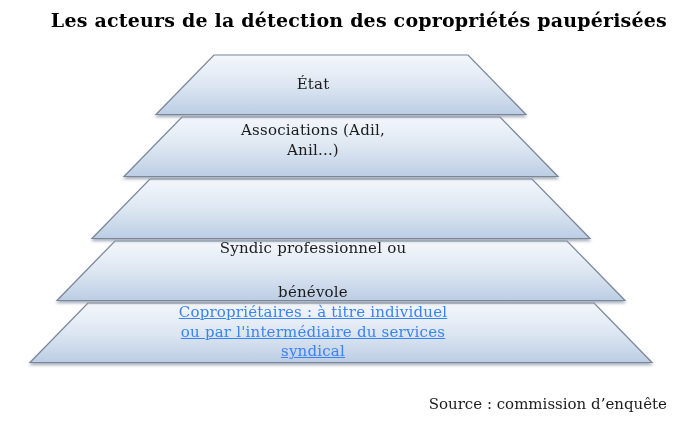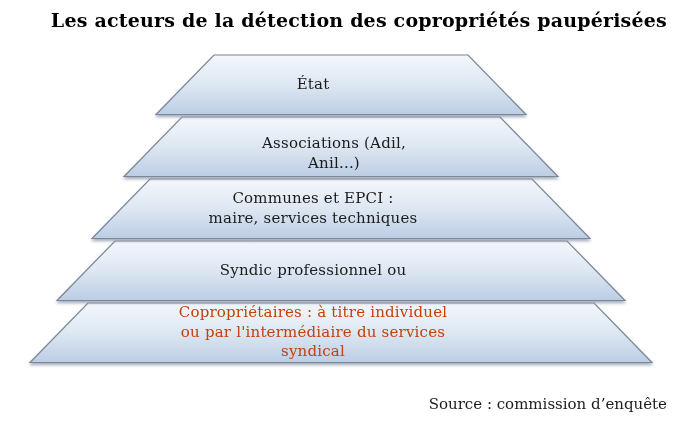--- a/index.html
+++ b/index.html
@@ -43,21 +43,21 @@
     align-items: center;
     justify-content: center;
     text-align: left;
     font-size: 15px;
     line-height: 19.5px;
     color: #1c1c1c;
     letter-spacing: 0.2px;
   }
   .lvl-text span { display: block; white-space: nowrap; }
   #lvl-text-1 { top: 55px; }
-  #lvl-text-2 { top: 124px; padding-left: 21px; }
+  #lvl-text-2 { top: 111px; }
   #lvl-text-3 { top: 179px; }
   #lvl-text-4 { top: 241px; }
   #lvl-text-5 { top: 303px; }
   #source-note {
     position: absolute;
     right: 17px;
     top: 395px;
     font-size: 15px;
     color: #1c1c1c;
     white-space: nowrap;
@@ -92,30 +92,27 @@
 
   <div id="lvl-text-1" class="lvl-text" style="color: rgb(28, 28, 28);">
     <span>État</span>
   </div>
 
   <div id="lvl-text-2" class="lvl-text" style="color: rgb(28, 28, 28);">
     <span>Associations (Adil,</span>
     <span>Anil...)</span>
   </div>
 
-  <div id="lvl-text-3" class="lvl-text" style="color: rgb(28, 28, 28);">
-    <span>Communes et EPCI :</span>
-    <span>maire, services techniques</span>
-  </div>
 
   <div id="lvl-text-4" class="lvl-text" style="color: rgb(28, 28, 28); gap: 24px;">
     <span>Syndic professionnel ou</span>
+    <span>bénévole</span>
   </div>
 
-  <div id="lvl-text-5" class="lvl-text" style="color: #c2410c;">
+  <div id="lvl-text-5" class="lvl-text" style="color: #3b82f6; text-decoration: underline;">
     <span>Copropriétaires : à titre individuel</span>
     <span>ou par l'intermédiaire du services</span>
     <span>syndical</span>
   </div>
 
   <div id="source-note" style="color: rgb(28, 28, 28);">Source : commission d’enquête</div>
 
 </div>
 
 </body></html>

